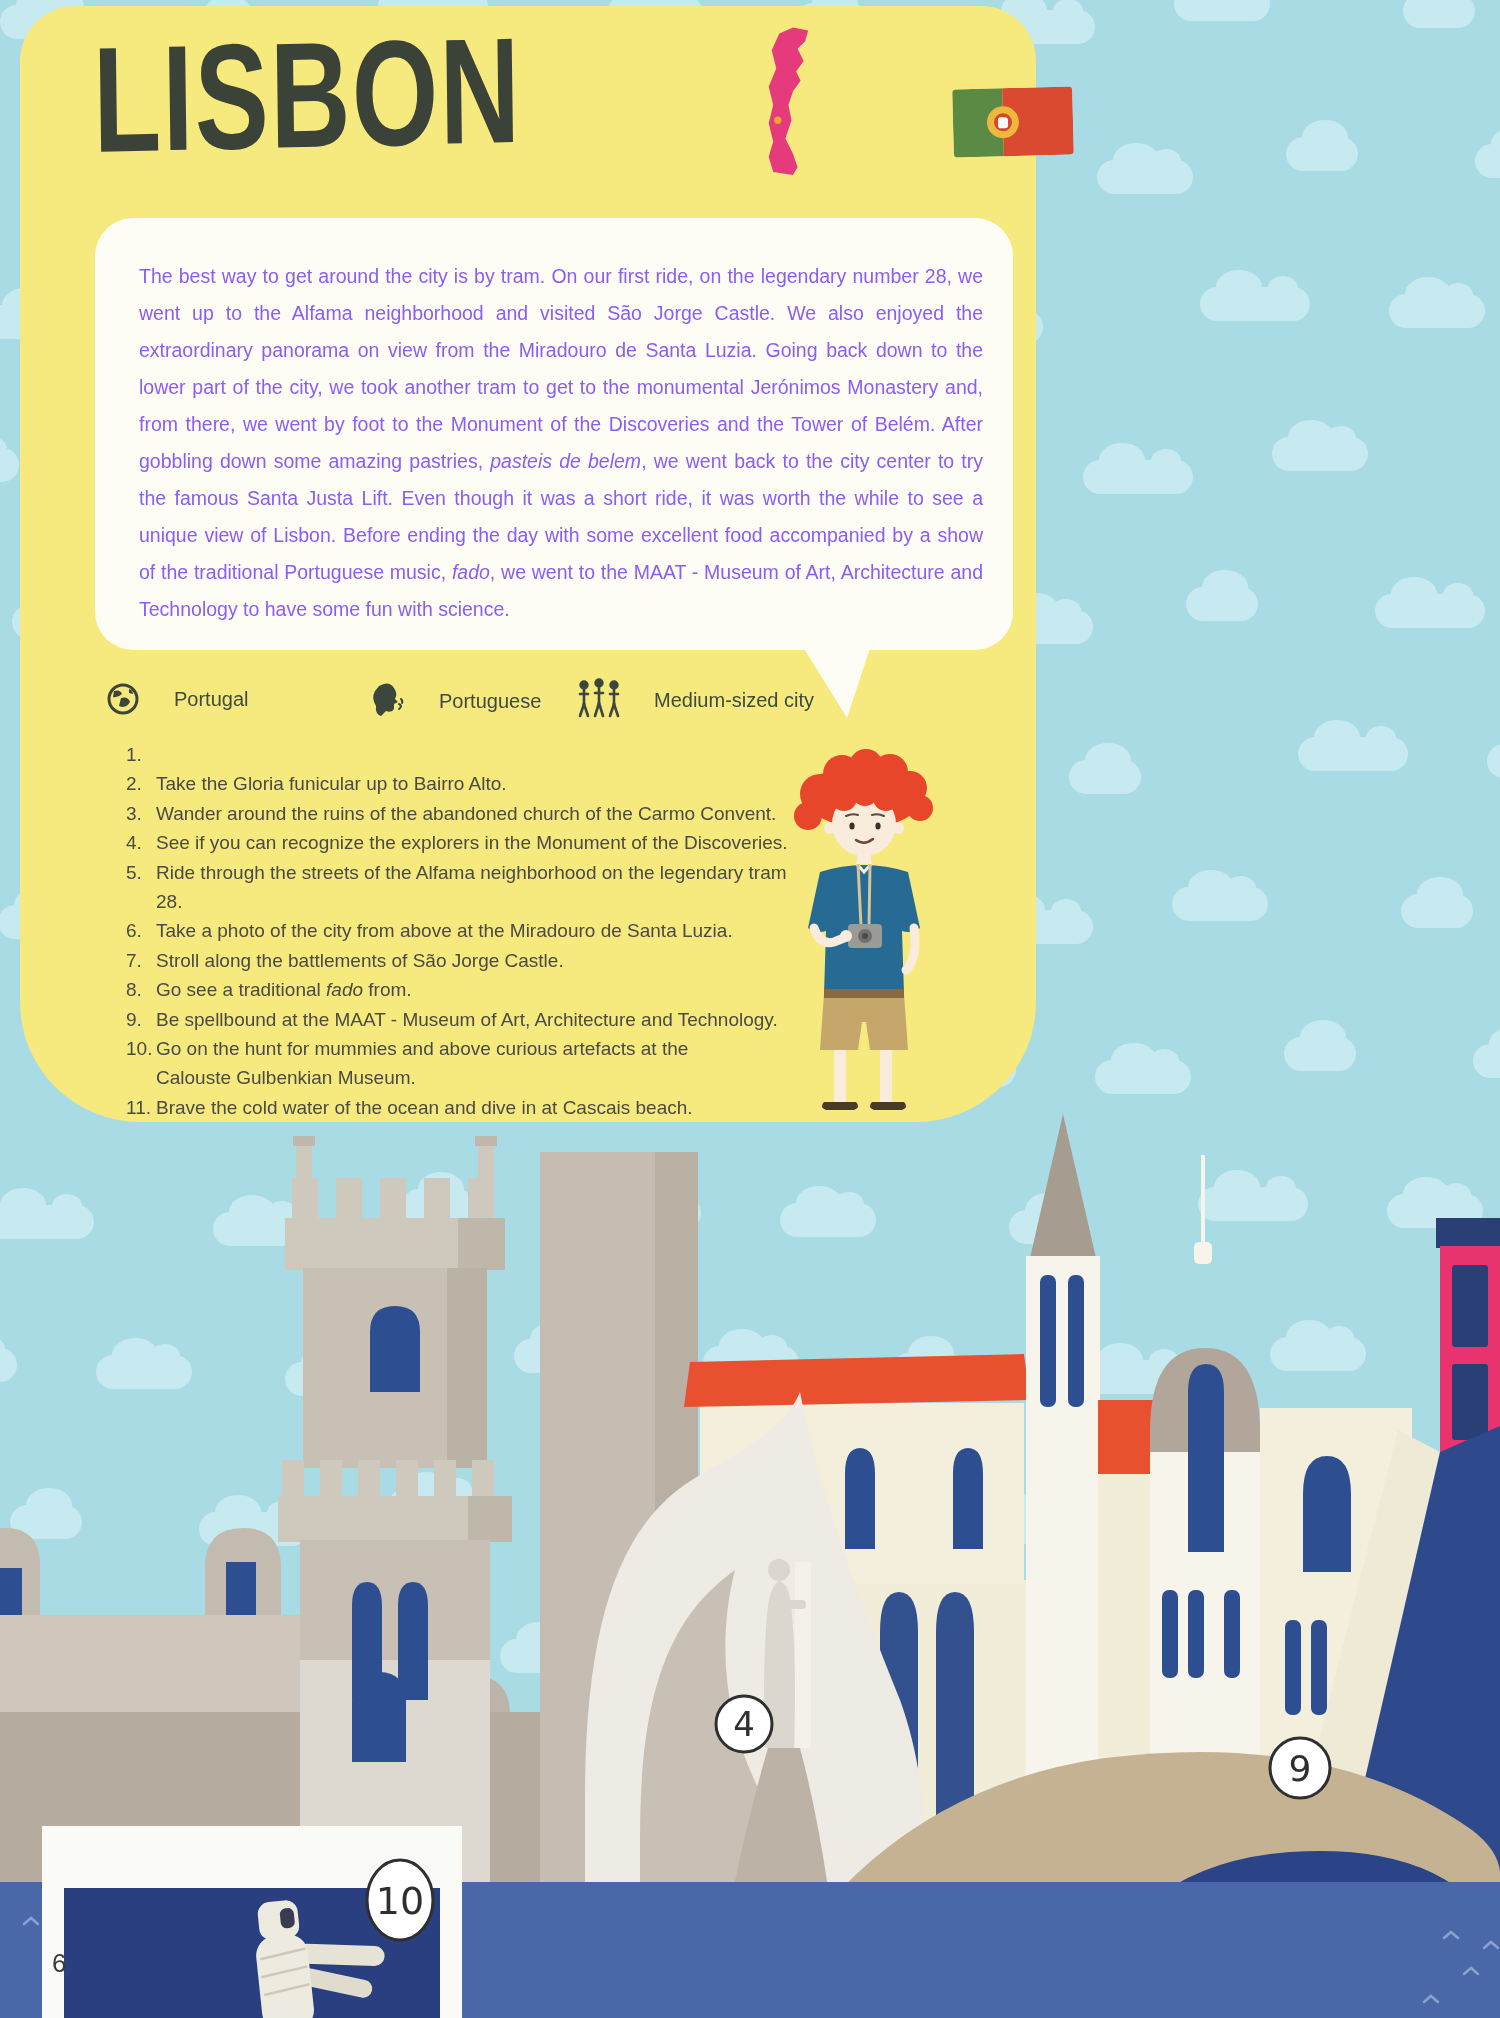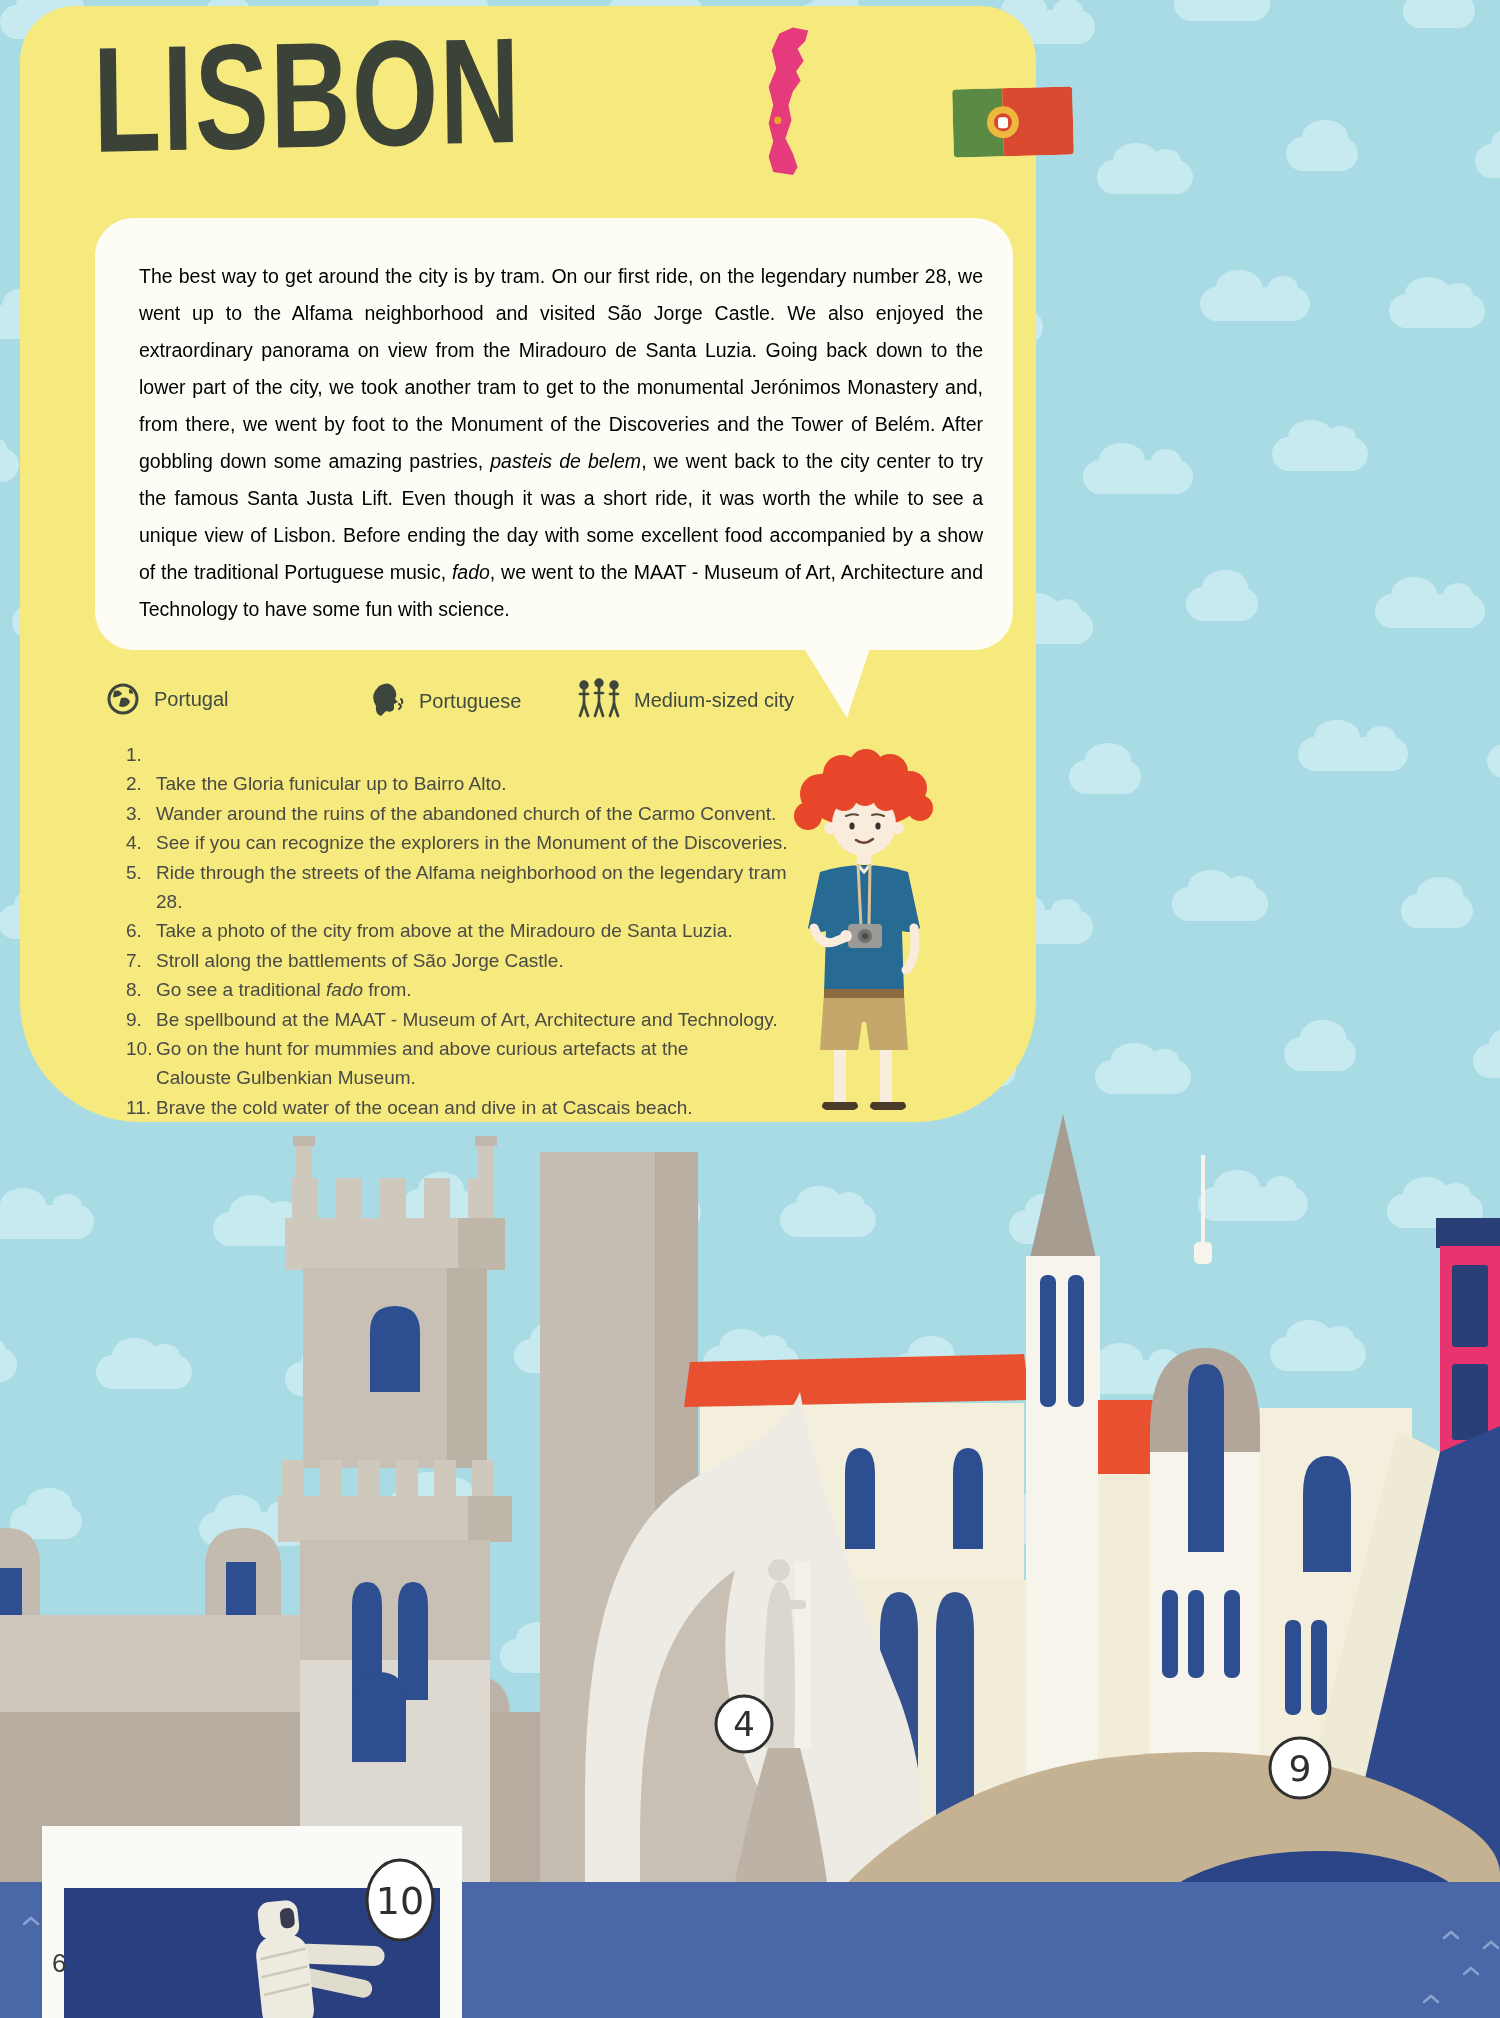--- a/index.html
+++ b/index.html
@@ -20,25 +20,25 @@
         border-radius:4px;overflow:hidden;z-index:5;}
   #flag .green{position:absolute;left:0;top:0;width:42%;height:100%;background:#5a8a44;}
   #flag .red{position:absolute;left:42%;top:0;width:58%;height:100%;background:#da4a30;}
   #flag .emblem{position:absolute;left:calc(42% - 16px);top:18px;width:32px;height:32px;border-radius:50%;background:#ecb83e;}
   #flag .emblem-inner{position:absolute;left:calc(42% - 9px);top:25px;width:18px;height:18px;border-radius:50%;background:#d94630;}
   #flag .emblem-core{position:absolute;left:calc(42% - 5px);top:29px;width:10px;height:11px;border-radius:3px;background:#fdfdf6;}
   
   #bubble{position:absolute;left:95px;top:218px;width:918px;height:432px;background:#fdfdf6;
           border-radius:38px;z-index:5;}
   #intro-text{position:absolute;left:44px;right:30px;top:40px;font-size:19.5px;line-height:37px;
-          color:#000000;text-align:justify;}
+          color:#8b5cf6;text-align:justify;}
   #intro-text em{font-style:italic;}
   #tail{position:absolute;left:792px;top:640px;z-index:5;}
   
-  .fact{position:absolute;z-index:5;display:flex;align-items:center;color:#3f4a40;font-size:20px;}
+  .fact{position:absolute;z-index:5;display:flex;align-items:center;color:#3f4a40;font-size:20px;gap:20px;}
   .fact svg{display:block;}
   .fact .lbl{margin-left:12px;}
   #fact-country{left:104px;top:680px;}
   #fact-language{left:367px;top:680px;text-align:center;}
   #fact-size{left:576px;top:678px;}
   
   #activities{position:absolute;left:126px;top:740px;width:690px;z-index:5;color:#4a4a46;font-size:19px;line-height:29.4px;}
   .act-row{display:flex;}
   .act-num{width:30px;flex:0 0 30px;}
   .act-text em{font-style:italic;}

